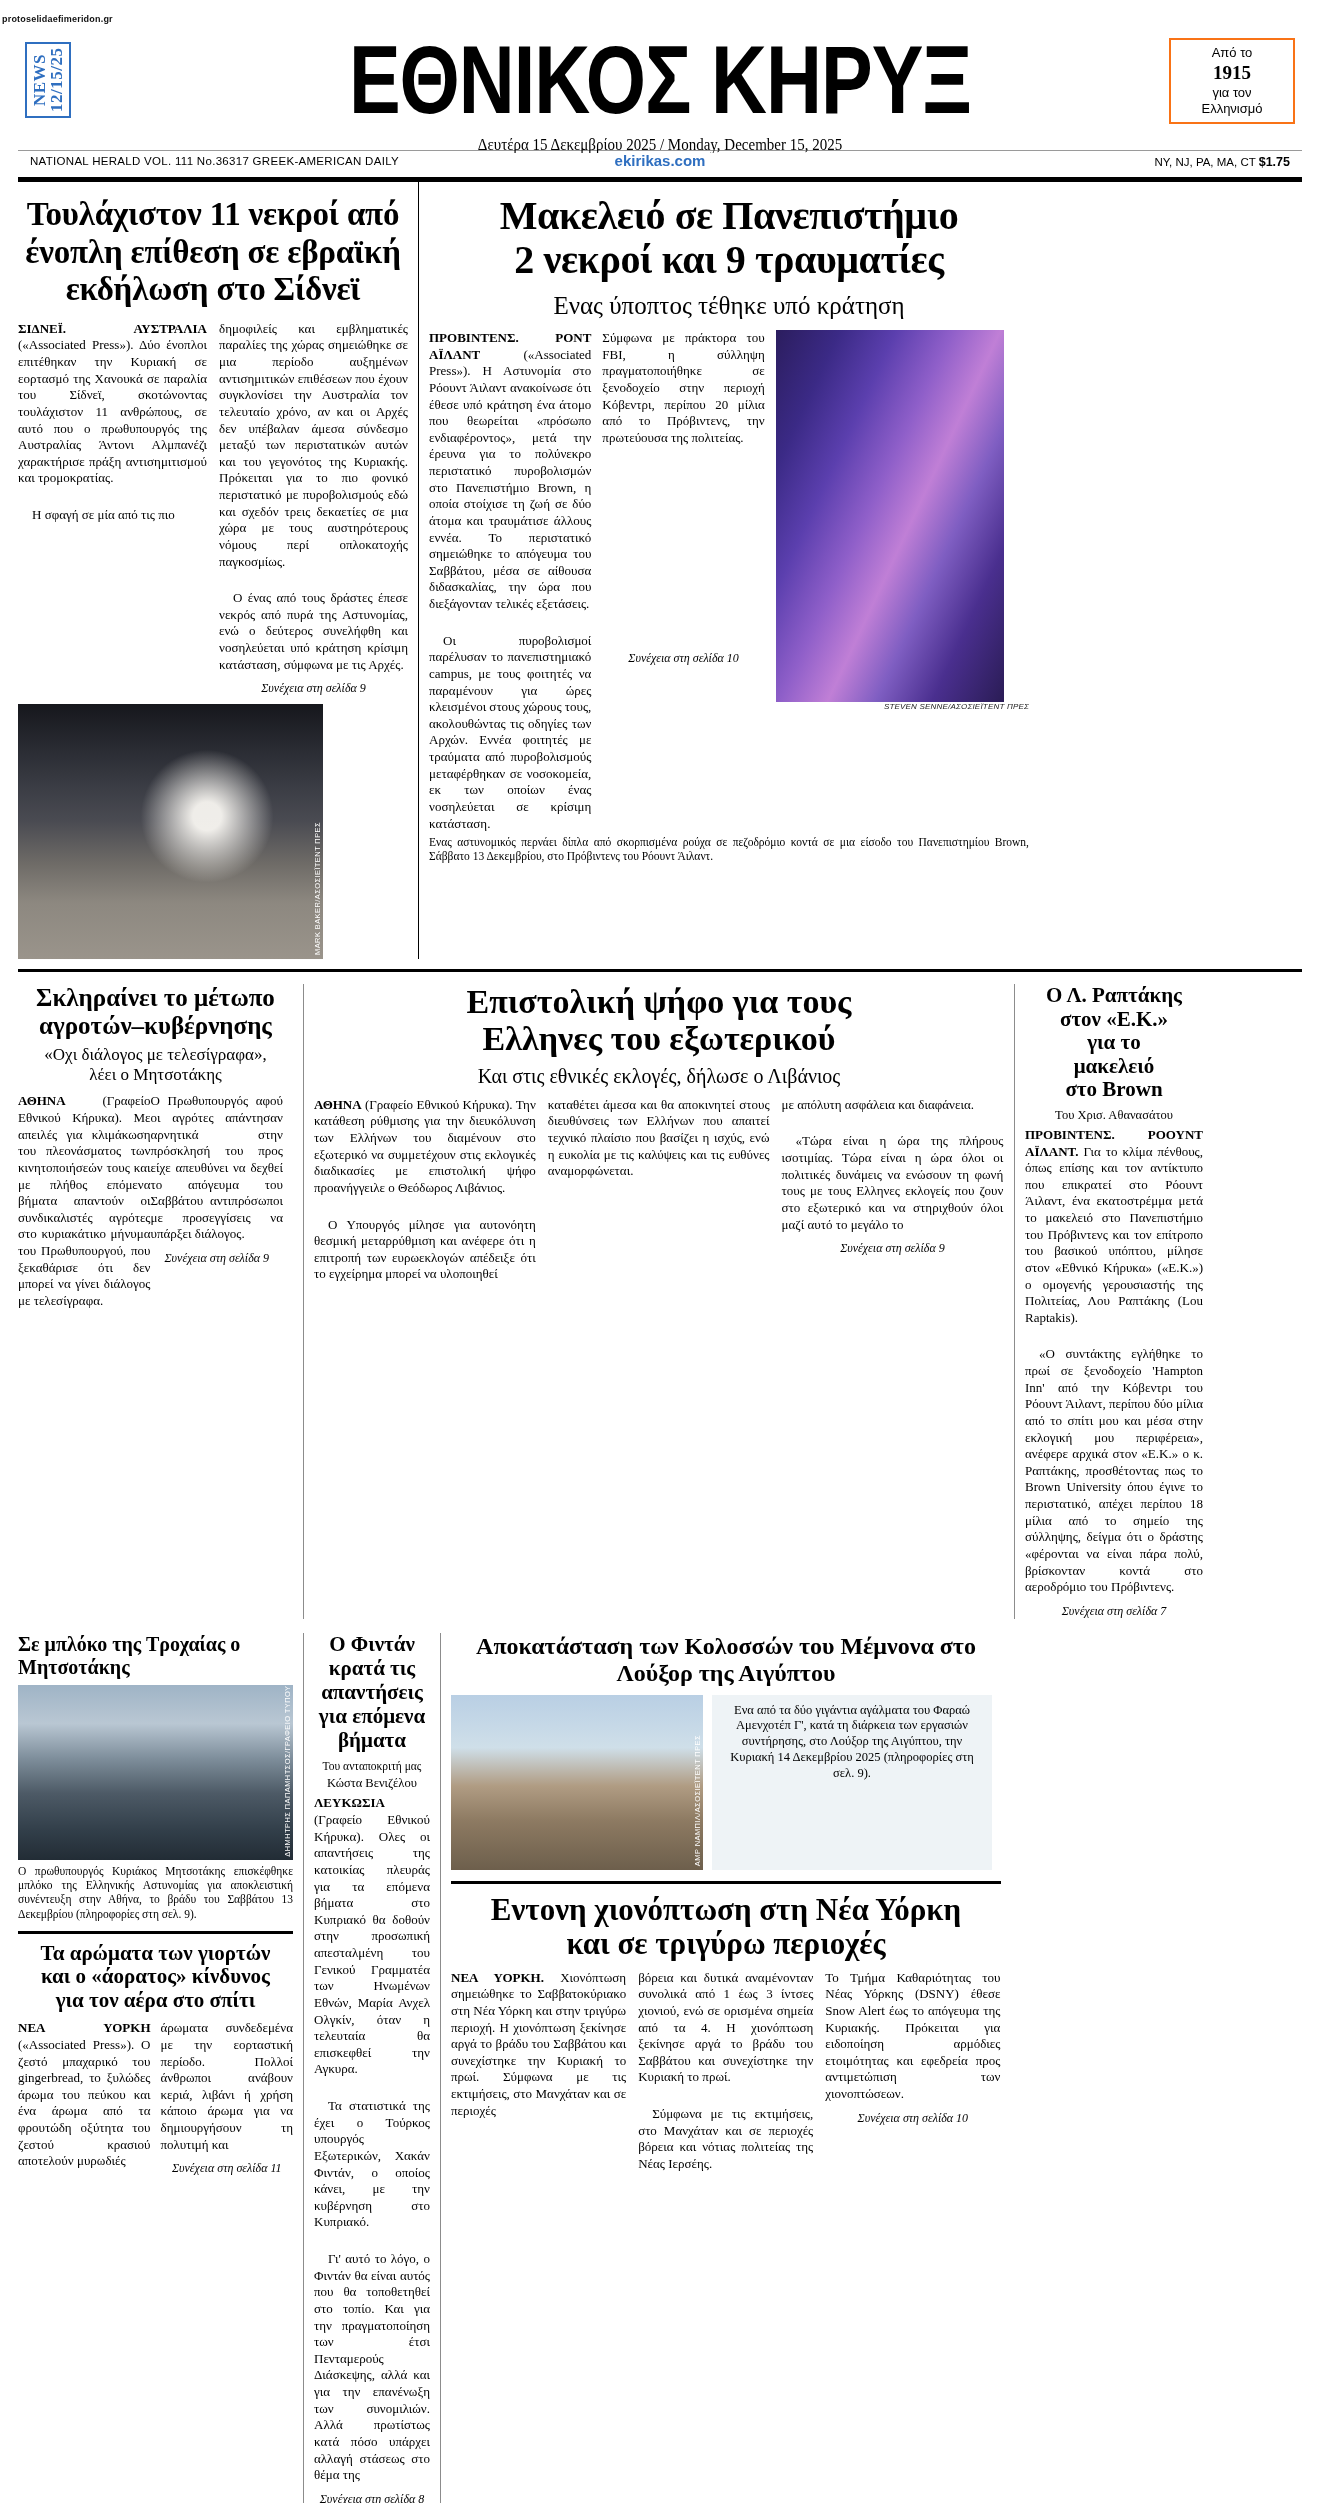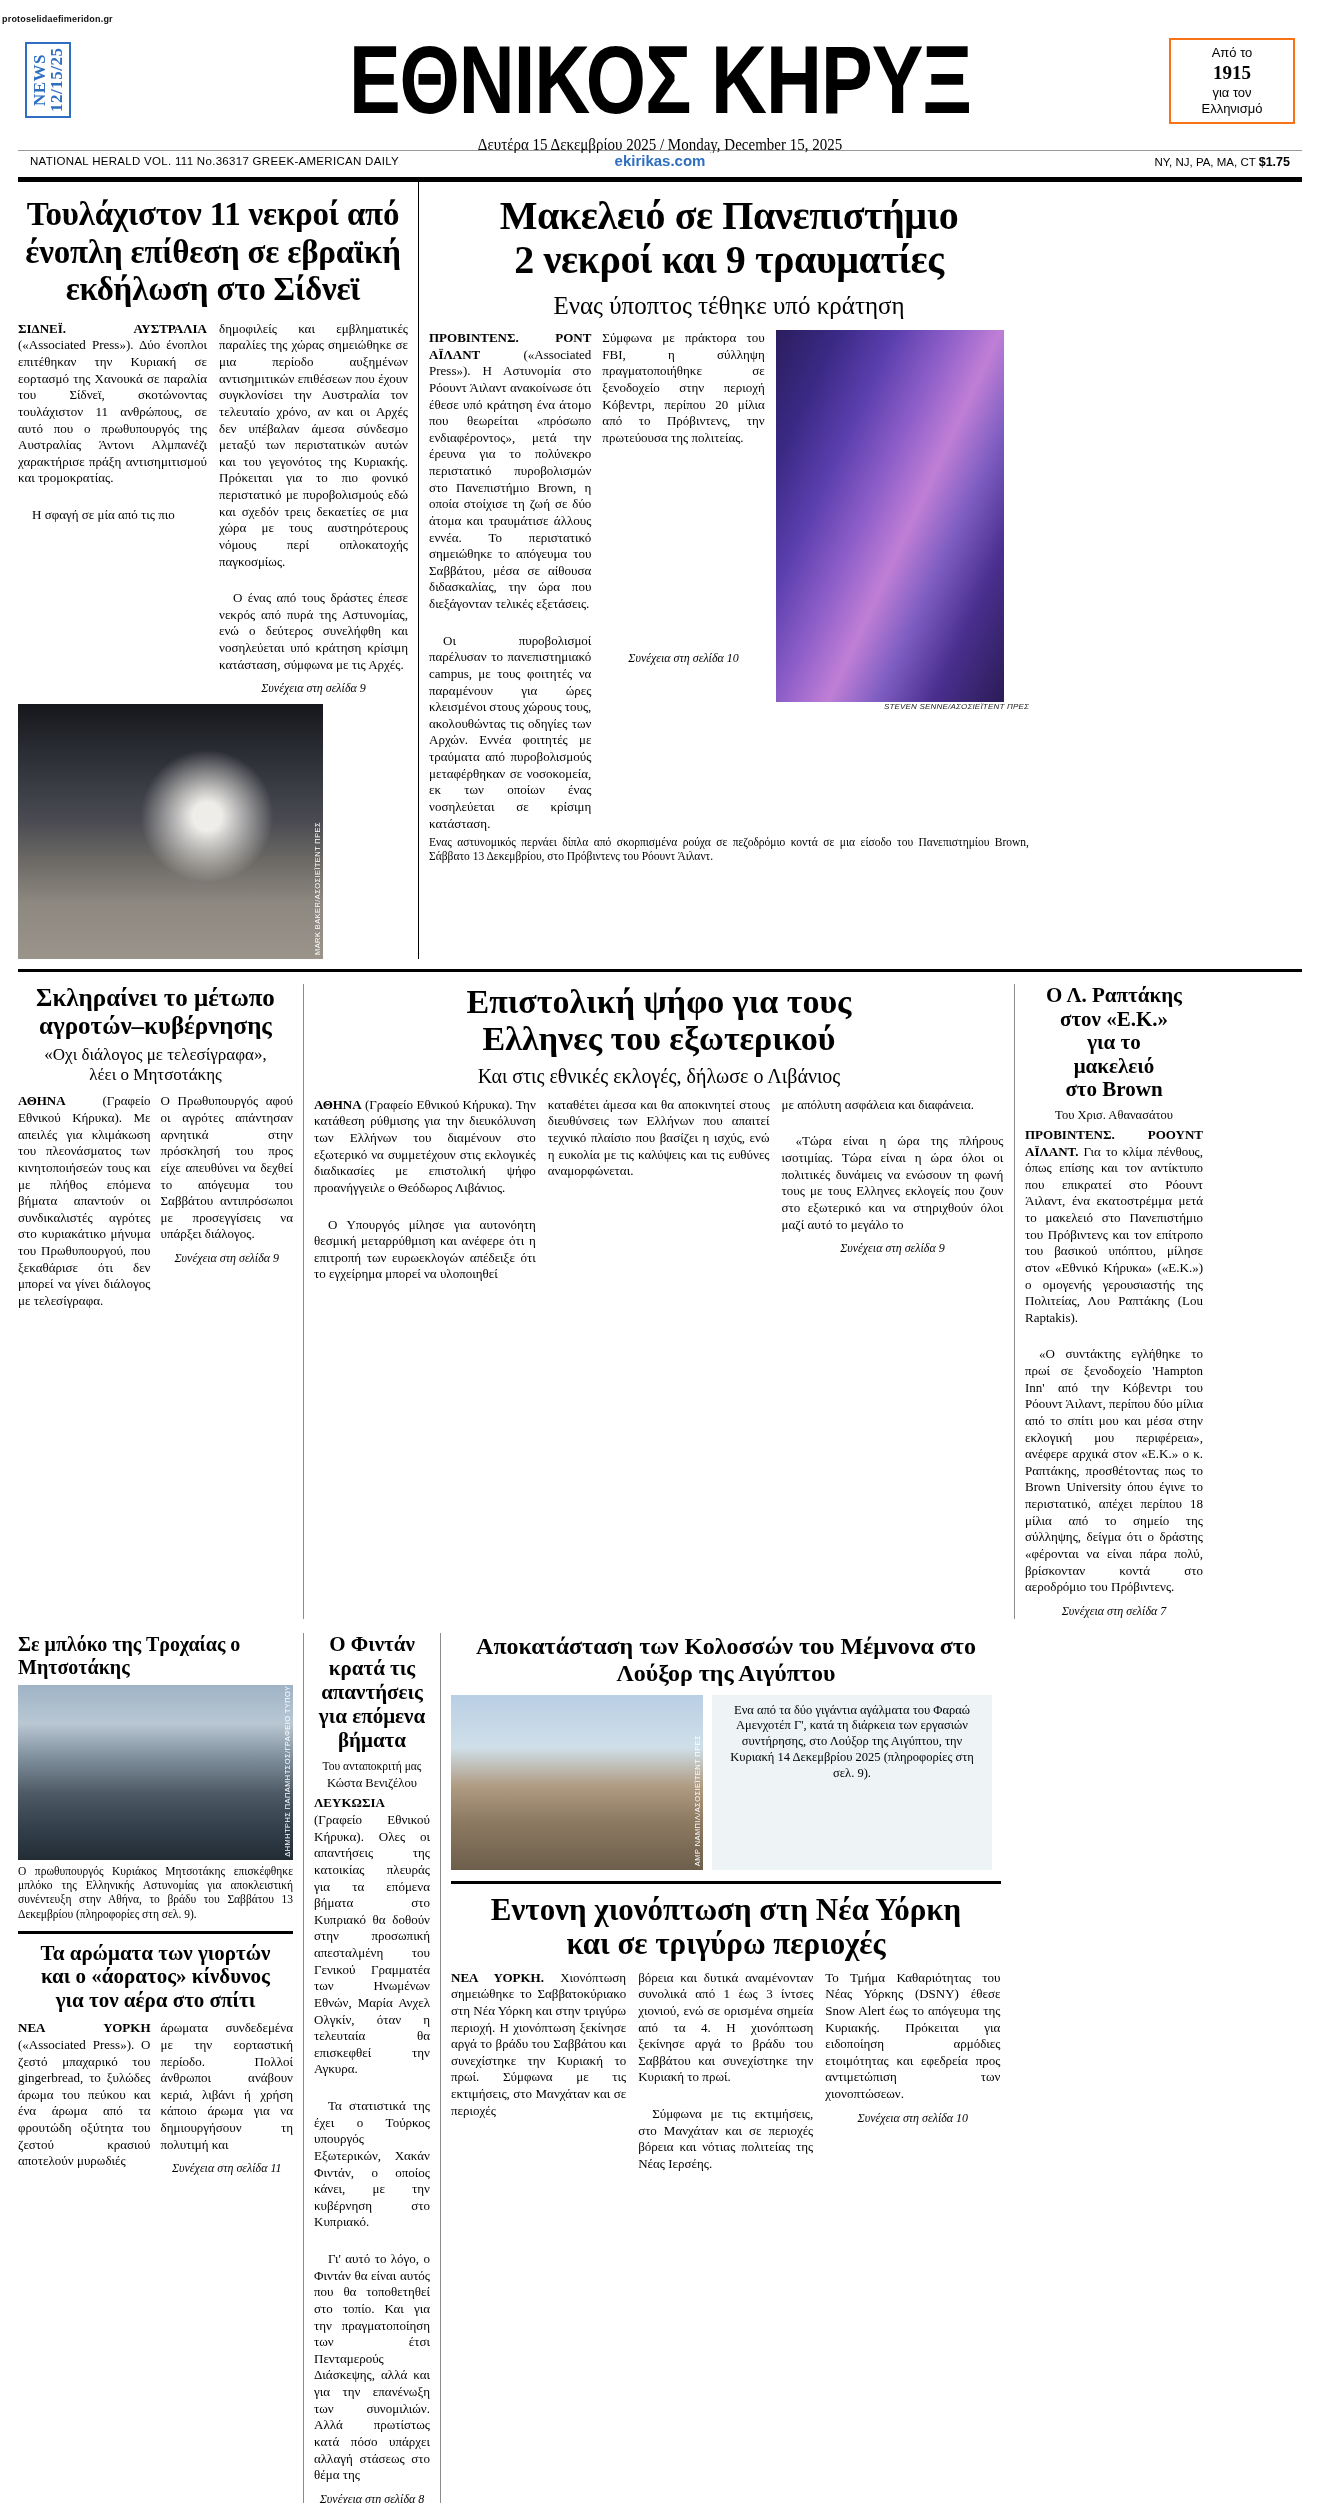--- a/index.html
+++ b/index.html
@@ -243,21 +243,21 @@
   </div>
 
   <div class="sec-rule"></div>
 
   <div class="cols" style="margin-top:12px;">
 
     <div style="width:275px;">
       <div class="h2c" style="font-size:25px;line-height:1.1;">Σκληραίνει το μέτωπο αγροτών–κυβέρνησης</div>
       <div class="h2c" style="font-weight:normal;font-size:17px;line-height:1.15;margin-top:6px;">«Οχι διάλογος με τελεσίγραφα»,</div>
       <div class="h2c" style="font-weight:normal;font-size:17px;line-height:1.15;">λέει ο Μητσοτάκης</div>
-      <div style="display:flex;gap:10px;margin-top:9px;">
+      <div style="display:flex;margin-top:9px;">
         <div style="width:calc(50% - 5px);">
           <p class="bt"><b class="lead">ΑΘΗΝΑ</b><span> (Γραφείο Εθνικού Κήρυκα). Με απειλές για κλιμάκωση του πλεονάσματος των κινητοποιήσεών τους και με πλήθος επόμενα βήματα απαντούν οι συνδικαλιστές αγρότες στο κυριακάτικο μήνυμα του Πρωθυπουργού, που ξεκαθάρισε ότι δεν μπορεί να γίνει διάλογος με τελεσίγραφα.</span></p>
         </div>
         <div style="width:calc(50% - 5px);">
           <p class="bt">Ο Πρωθυπουργός αφού οι αγρότες απάντησαν αρνητικά στην πρόσκλησή του προς είχε απευθύνει να δεχθεί το απόγευμα του Σαββάτου αντιπρόσωποι με προσεγγίσεις να υπάρξει διάλογος.</p>
           <div class="jump">Συνέχεια στη σελίδα 9</div>
         </div>
       </div>
     </div>
 

